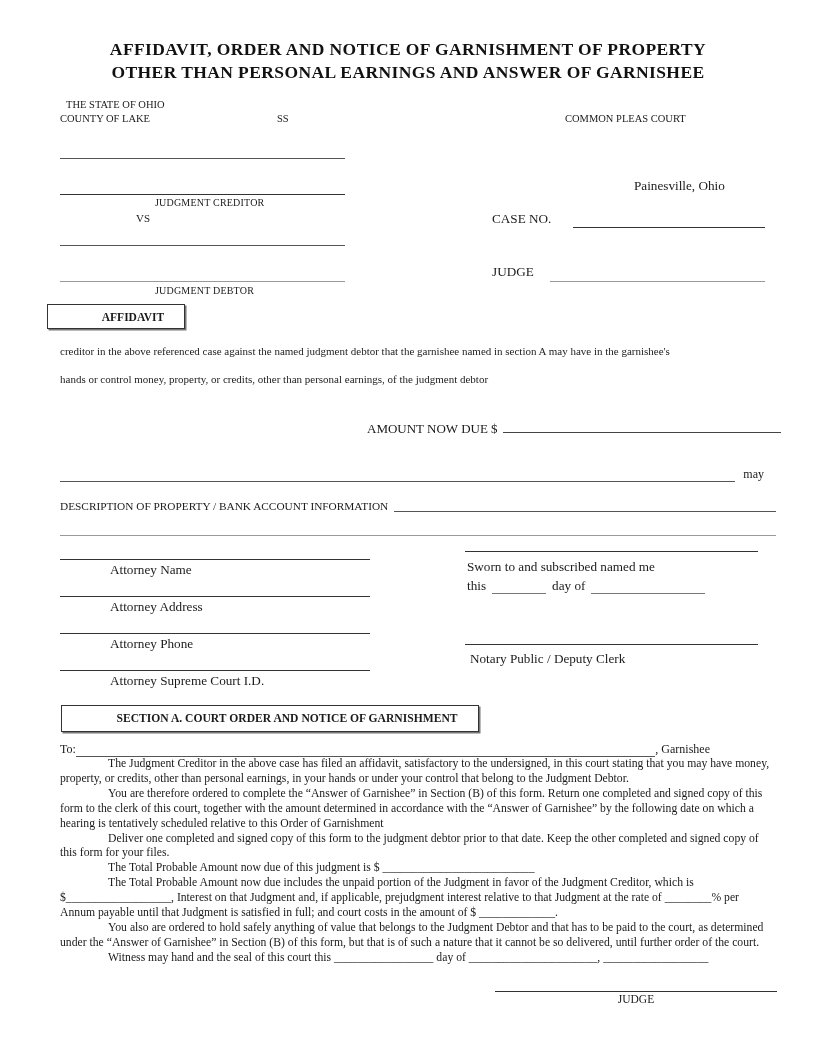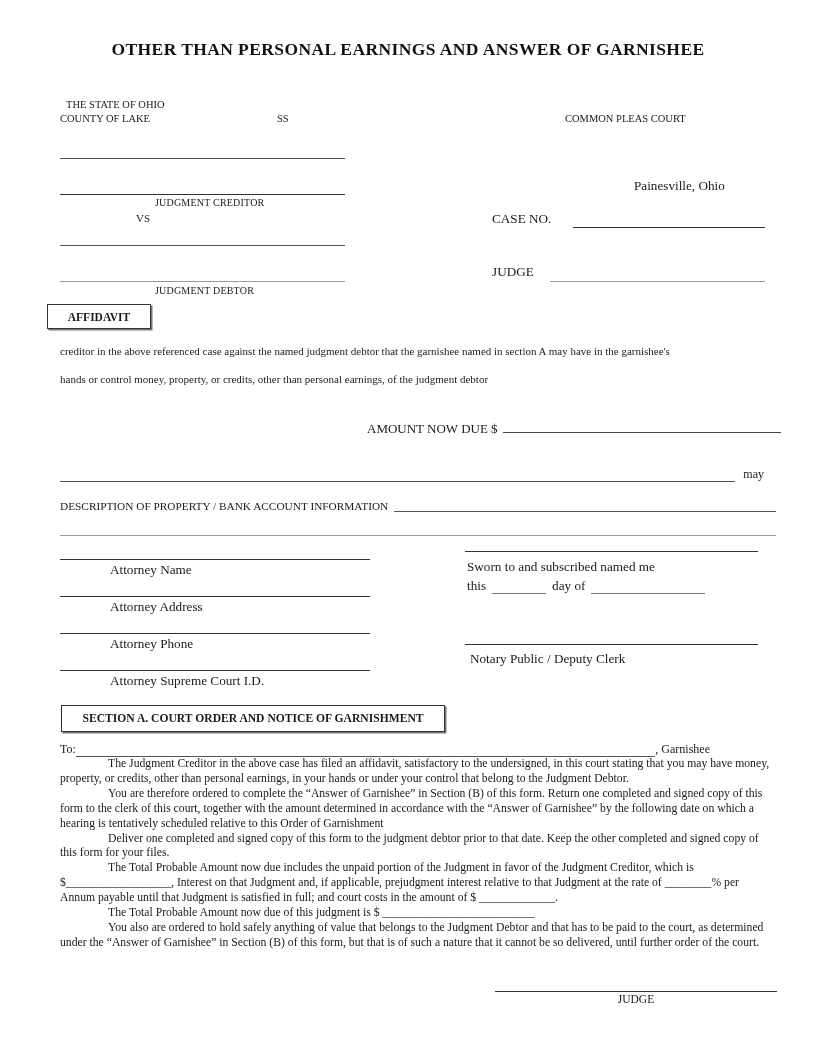--- a/index.html
+++ b/index.html
@@ -11,40 +11,41 @@
     color:#1a1a1a;
     overflow:hidden;
   }
   .abs{position:absolute;white-space:nowrap;}
   .line{position:absolute;border-top:1px solid #555;height:0;}
   .line-dark{border-top-color:#333;}
   .line-gray{border-top-color:#999;}
   .title{position:absolute;top:38px;left:0;width:816px;text-align:center;
          font-weight:bold;font-size:17.5px;letter-spacing:0.4px;line-height:23px;color:#111;}
   .boxed{position:absolute;border:1px solid #333;box-shadow:1.5px 1.5px 0 #777;
-         display:flex;align-items:center;justify-content:center;background:#fff;}
+         display:flex;align-items:center;justify-content:center;background:#fff;padding-left:34px;}
   .fs10{font-size:10px;}
   .fs105{font-size:10.5px;}
   .fs11{font-size:11px;margin-left:24px;}
   .fs12{font-size:12px;text-align:center;}
   .fs13{font-size:13.2px;}
   .affp{position:absolute;left:60px;width:690px;font-size:11px;line-height:28px;color:#222;}
   .bodyblock{position:absolute;left:60px;top:757px;width:716px;font-size:11.7px;line-height:14.9px;color:#1a1a1a;}
   .bodyblock p{margin:0;text-indent:48px;white-space:normal;}
   .flexrow{display:flex;align-items:flex-end;}
   .ufill{flex:1;border-bottom:1px solid #555;height:12px;}
   .ublank{display:inline-block;border-bottom:1px solid #777;height:12px;margin:0 6px;}
   .uamount{display:inline-block;border-bottom:1px solid #444;width:278px;height:13px;margin-left:5px;}
 </style>
 </head>
 <body>
 
 <div class="page">
 
   <div class="title">
+    <div>AFFIDAVIT, ORDER AND NOTICE OF GARNISHMENT OF PROPERTY</div>
     <div>OTHER THAN PERSONAL EARNINGS AND ANSWER OF GARNISHEE</div>
   </div>
 
   <div class="abs fs105" style="left:66px;top:99px">THE STATE OF OHIO</div>
   <div class="abs fs105" style="left:60px;top:113px">COUNTY OF LAKE</div>
   <div class="abs fs105" style="left:277px;top:113px">SS</div>
   <div class="abs fs105" style="left:565px;top:113px">COMMON PLEAS COURT</div>
 
   <div class="line" style="left:60px;top:158px;width:285px"></div>
   <div class="line line-dark" style="left:60px;top:194px;width:285px"></div>
@@ -111,21 +112,22 @@
   <div class="abs flexrow fs12" style="left:60px;top:742px;width:650px">
     <span>To:</span>
     <span class="ufill"></span>
     <span>, Garnishee</span>
   </div>
 
   <div class="bodyblock">
     <p>The Judgment Creditor in the above case has filed an affidavit, satisfactory to the undersigned, in this court stating that you may have money, property, or credits, other than personal earnings, in your hands or under your control that belong to the Judgment Debtor.</p>
     <p>You are therefore ordered to complete the “Answer of Garnishee” in Section (B) of this form.  Return one completed and signed copy of this form to the clerk of this court, together with the amount determined in accordance with the “Answer of Garnishee” by the following date on  which a hearing is tentatively scheduled relative to this Order of Garnishment</p>
     <p>Deliver one completed and signed copy of this form to the judgment debtor prior to that date. Keep the other completed and signed copy of this form for your files.</p>
+    <p>The Total Probable Amount now due of this judgment is $ __________________________</p>
     <p>The Total Probable Amount now due includes the unpaid portion of the Judgment in favor of the Judgment Creditor, which is $__________________, Interest on that Judgment and, if applicable, prejudgment interest relative to that Judgment at the rate of ________% per Annum payable until that Judgment is satisfied in full; and court costs in the amount of $ _____________.</p>
-    <p>The Total Probable Amount now due of this judgment is $ __________________________</p>
     <p>You also are ordered to hold safely anything of value that belongs to the Judgment Debtor and that has to be paid to the court, as determined under the “Answer of Garnishee” in Section (B) of this form, but that is of such a nature that it cannot be so delivered, until further order of the court.</p>
+    <p>Witness may hand and the seal of this court this _________________ day of ______________________, __________________</p>
   </div>
 
   <div class="line line-dark" style="left:495px;top:991px;width:282px"></div>
   <div class="abs" style="left:495px;top:993px;width:282px;text-align:center;font-size:11.5px">JUDGE</div>
 
 </div>
 
 </body></html>

